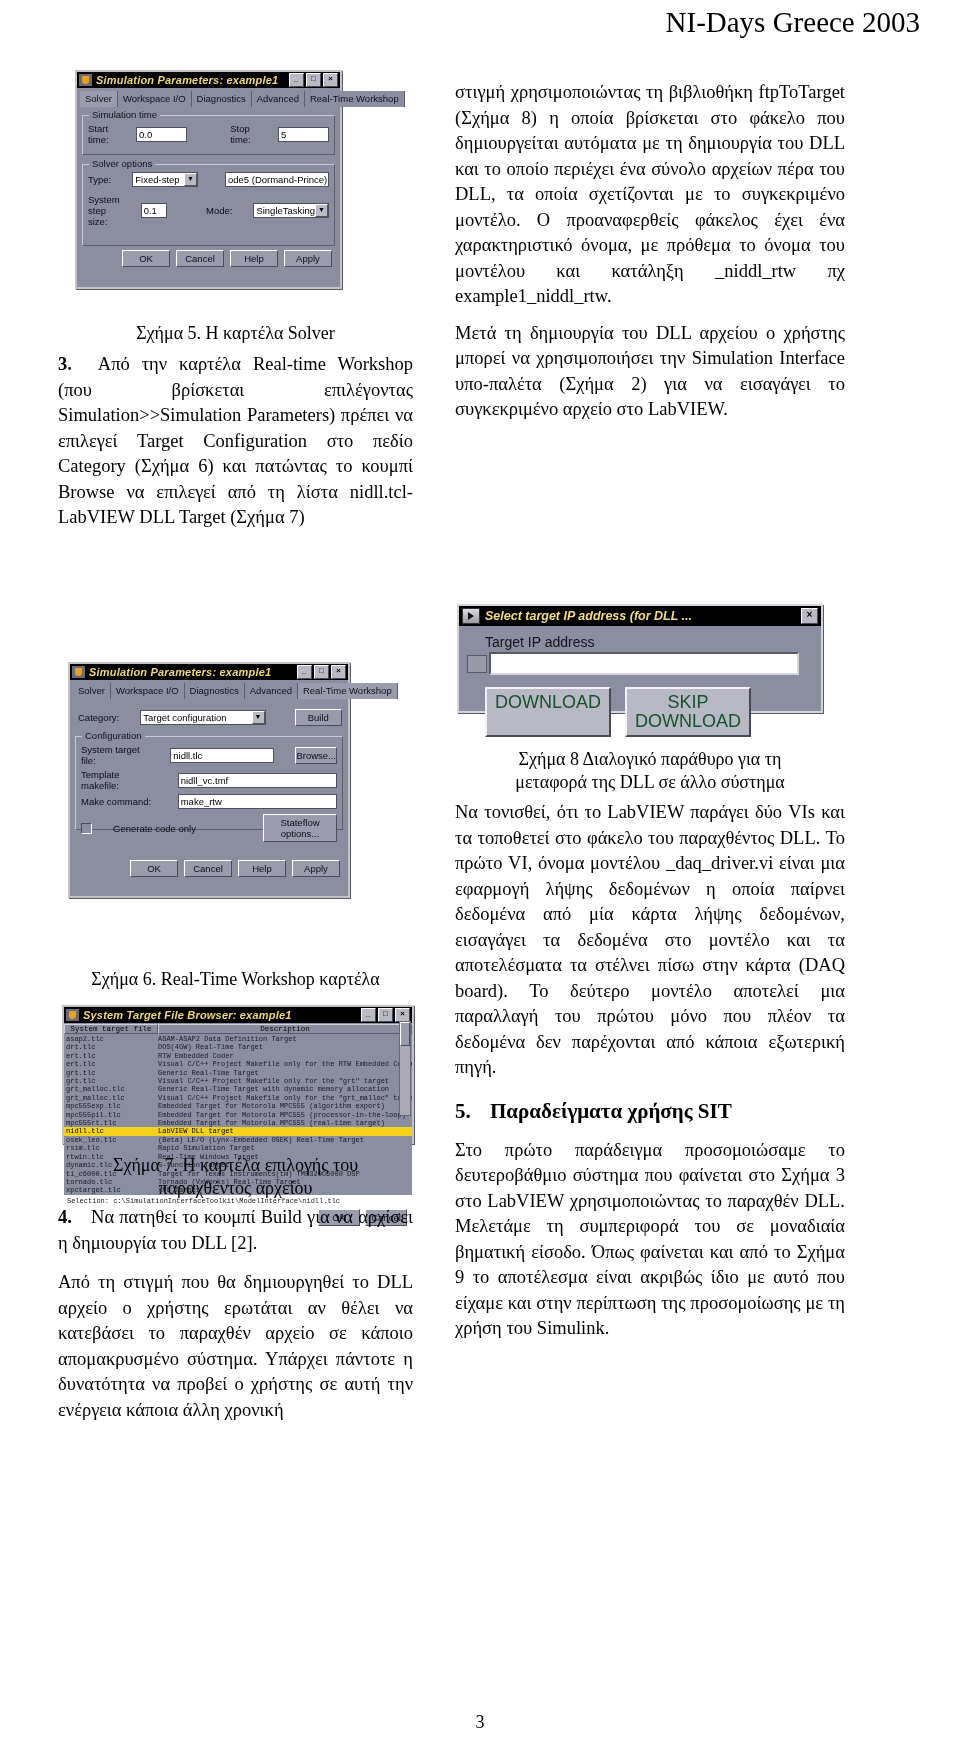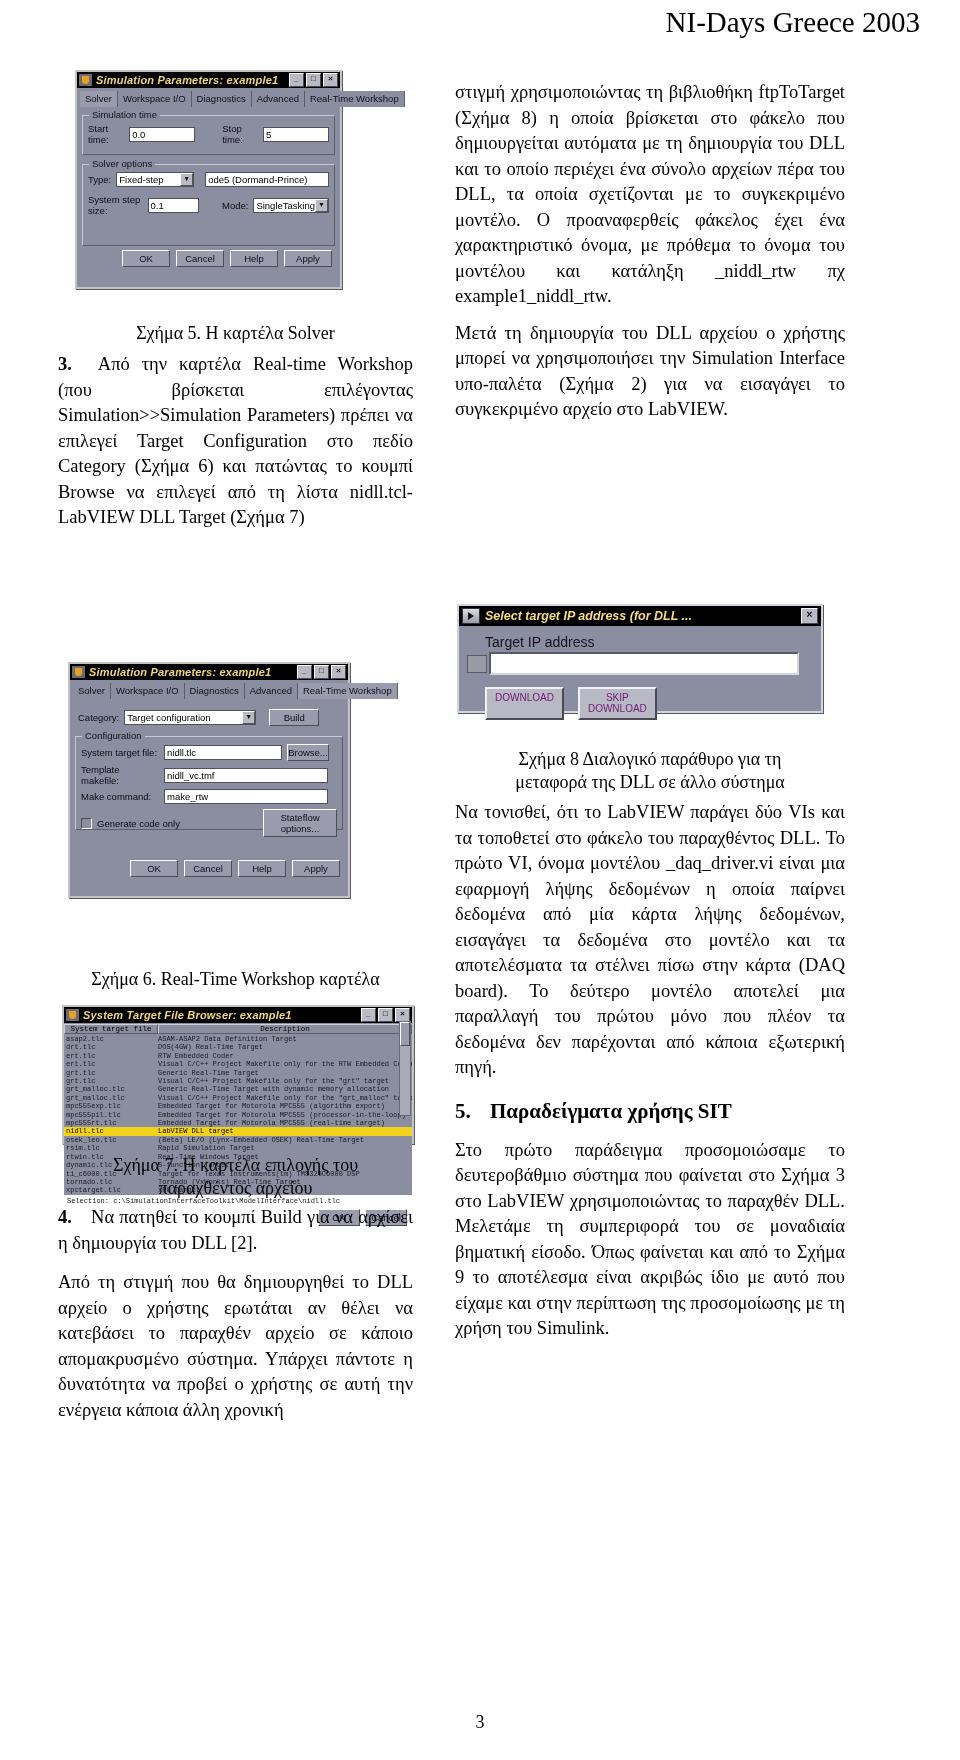--- a/index.html
+++ b/index.html
@@ -21,21 +21,21 @@
   .tbtns{display:flex;gap:2px;}
   .tb{width:13px;height:12px;background:#b9bac6;border:1px solid #fff;border-right-color:#4a4a55;border-bottom-color:#4a4a55;font-size:8px;color:#000;text-align:center;line-height:10px;}
   .ico{width:13px;height:12px;background:#6b6b78;display:inline-block;position:relative;}
   .ico:after{content:"";position:absolute;left:3px;top:2px;width:7px;height:8px;background:#e8a020;border-radius:0 0 4px 4px;}
 
   .tabs{display:flex;padding:3px 2px 0 3px;gap:0;}
   .tab{font-size:9.5px;padding:2px 5px 3px 5px;background:#8b8da0;border-right:1px solid #5d5d6a;color:#10101a;white-space:nowrap;}
   .tab.on{background:#9a9cad;border-right:1px solid #5d5d6a;}
   .grp{border:1px solid #5d5d6a;border-top-color:#c9c9d4;border-left-color:#c9c9d4;margin:5px 5px 0 5px;padding:4px 5px 6px 5px;position:relative;}
   .glbl{position:absolute;top:-7px;left:6px;background:#8b8da0;font-size:9.5px;padding:0 3px;color:#12121c;}
-  .row{display:flex;align-items:center;gap:5px;margin:3px 0;font-size:9.5px;color:#0d0d16;}
+  .row{display:flex;align-items:center;gap:21px;margin:3px 0;font-size:9.5px;color:#0d0d16;}
   .fld{background:#fff;border:1px solid #50505c;height:13px;font-size:9.5px;padding:0 2px;line-height:13px;color:#000;overflow:hidden;white-space:nowrap;}
   .combo{background:#fff;border:1px solid #50505c;height:13px;display:flex;align-items:center;font-size:9.5px;padding:0 0 0 2px;color:#000;}
   .combo .arw{margin-left:auto;width:11px;height:11px;background:#b9bac6;border:1px solid #fff;border-right-color:#555;border-bottom-color:#555;font-size:7px;text-align:center;line-height:10px;}
   .btn{background:#9a9cad;border:1px solid #fff;border-right-color:#4d4d59;border-bottom-color:#4d4d59;font-size:9.5px;text-align:center;color:#0d0d16;padding:2px 0;}
   .btnrow{display:flex;justify-content:flex-end;gap:6px;padding:6px 8px 6px 8px;}
   .btnrow .btn{width:46px;}
   .dim{color:#6f6f7c;}
   .chk{width:9px;height:9px;background:#8b8da0;border:1px solid #4d4d59;border-right-color:#fff;border-bottom-color:#fff;display:inline-block;}
 
   
@@ -56,21 +56,21 @@
 
   
   .lv{position:absolute;background:#8b8da0;border:2px solid #d4d4dc;box-shadow:1px 1px 0 #5a5a66;font-family:"Liberation Sans",sans-serif;}
   .lvbar{background:#000;color:#f5dc80;font-style:italic;font-weight:bold;font-size:12.5px;display:flex;align-items:center;padding:2px 3px;}
   .lvico{width:16px;height:14px;background:linear-gradient(#dcdce4,#9a9aa6);border:1px solid #333;margin-right:5px;position:relative;}
   .lvico:after{content:"";position:absolute;left:5px;top:3px;border-left:6px solid #111;border-top:4px solid transparent;border-bottom:4px solid transparent;}
   .lvx{width:15px;height:14px;background:#b9bac6;border:1px solid #fff;border-right-color:#4a4a55;border-bottom-color:#4a4a55;color:#000;font-style:normal;font-weight:bold;font-size:10px;text-align:center;line-height:12px;}
   .lvlbl{font-size:14px;color:#14141e;padding:8px 0 2px 26px;}
   .lvinput{margin:0 22px 0 26px;height:19px;background:#fff;border:2px solid #5a5a66;border-right-color:#d6d6de;border-bottom-color:#d6d6de;}
   .lvbtns{display:flex;gap:14px;padding:12px 0 10px 26px;}
-  .lvbtn{background:#b8b9c4;border:2px solid #f2f2f6;border-right-color:#4a4a55;border-bottom-color:#4a4a55;color:#701a75;font-size:10px;text-align:center;padding:4px 8px;line-height:1.05;}
+  .lvbtn{background:#b8b9c4;border:2px solid #f2f2f6;border-right-color:#4a4a55;border-bottom-color:#4a4a55;color:#14532d;font-size:18px;text-align:center;padding:4px 8px;line-height:1.05;}
 </style>
 </head>
 <body>
 
 <div class="page">
 
   <div class="hdr">NI-Days Greece 2003</div>
 
   <div class="dlg" style="left:75px;top:70px;width:263px;height:215px;">
     <div class="tbar">

